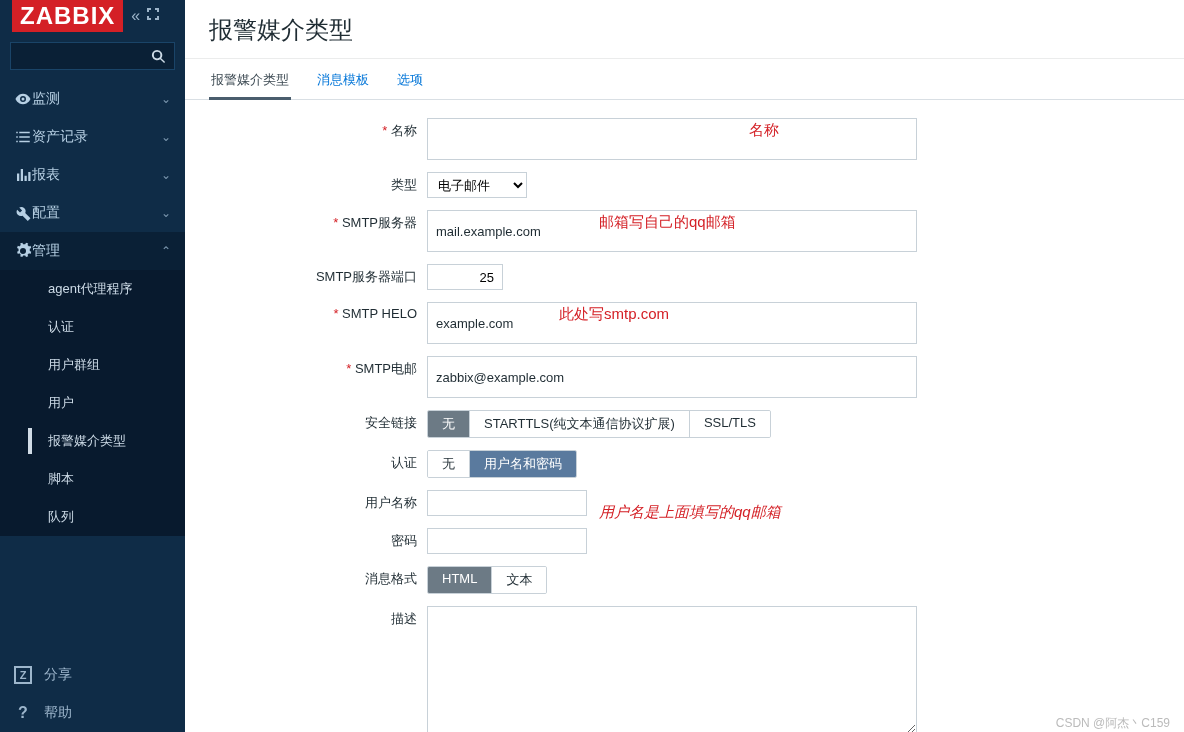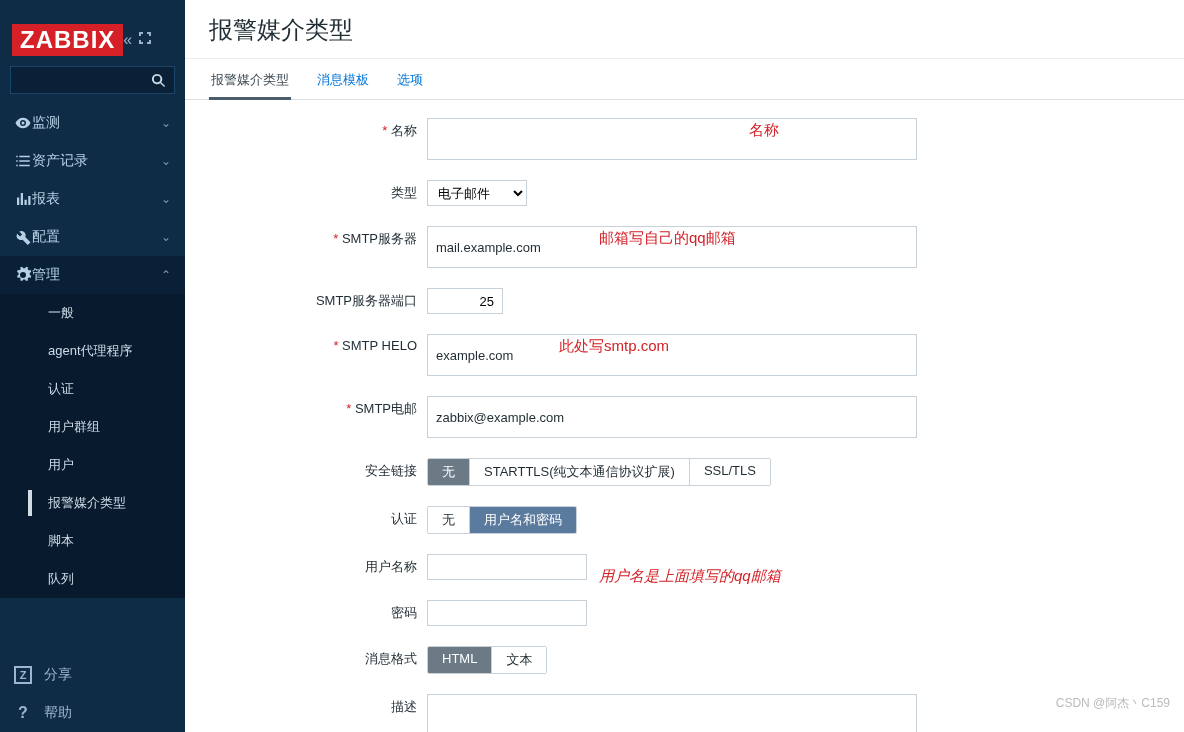--- a/index.html
+++ b/index.html
@@ -1,18 +1,18 @@
 <!DOCTYPE html>
 <html><head>
 <meta charset="utf-8">
 <style>
 * { box-sizing: border-box; margin: 0; padding: 0; font-family: Arial, "Microsoft YaHei", sans-serif; }
 body { width: 1184px; height: 732px; overflow: hidden; background: #fff; display: flex; }
 .sidebar { width: 185px; background: #0f2c47; color: #fff; display: flex; flex-direction: column; height: 732px; }
-.logo-row { display: flex; align-items: center; padding: 24px 12px 6px; }
+.logo-row { display: flex; align-items: center; padding: 0 12px 6px; gap: 8px; }
 .logo { background: #d42026; color: #fff; font-weight: bold; font-size: 24px; padding: 2px 8px; letter-spacing: 1px; }
 .collapse-icons { color: #9cb4c9; font-size: 16px; display: flex; gap: 6px; cursor: pointer; }
 .search-row { padding: 4px 10px 10px; display: flex; }
 .search-box { flex: 1; background: #0a2036; border: 1px solid #1a4468; height: 28px; display: flex; align-items: center; justify-content: flex-end; padding-right: 8px; }
 .search-box svg { fill: #cddbe7; }
 .nav-item { display: flex; align-items: center; padding: 10px 14px; color: #b7d0e4; font-size: 14px; cursor: pointer; justify-content: space-between; }
 .nav-item.expanded { background: #0a2036; }
 .nav-left { display: flex; align-items: center; }
 .nav-icon { width: 18px; height: 18px; fill: #b7d0e4; display: inline-block; }
 .chev { font-size: 12px; color: #7a95ad; }
@@ -21,39 +21,39 @@
 .sub-item.active::before { content: ""; position: absolute; left: 28px; top: 6px; bottom: 6px; width: 4px; background: #d1dce6; }
 .spacer { flex: 1; }
 .bottom-item { display: flex; align-items: center; padding: 10px 14px; color: #9db6cc; font-size: 14px; cursor: pointer; gap: 12px; }
 .main { flex: 1; background: #fff; overflow-y: auto; }
 .page-title { font-size: 24px; color: #1f2c33; padding: 14px 24px 12px; border-bottom: 1px solid #ebecec; }
 .tabs { display: flex; gap: 24px; padding: 0 24px; border-bottom: 1px solid #d9dfe4; }
 .tab { padding: 12px 2px 10px; font-size: 13px; color: #0275d8; cursor: pointer; position: relative; }
 .tab.active { color: #3d4a53; }
 .tab.active::after { content: ""; position: absolute; left: 0; right: 0; bottom: -1px; height: 3px; background: #4a5d6d; }
 .form-area { padding: 18px 24px; }
-.form-row { display: flex; align-items: flex-start; margin-bottom: 20px; position: relative; }
+.form-row { display: flex; align-items: flex-start; margin-bottom: 12px; position: relative; }
 .label { width: 218px; text-align: right; padding-right: 10px; font-size: 13px; color: #1f2c33; padding-top: 4px; }
 .req::before { content: "* "; color: #d42026; }
 .field-text { height: 42px; border: 1px solid #c8d1d8; padding: 2px 8px; font-size: 13px; color: #1f2c33; width: 490px; }
 .field-select { height: 26px; border: 1px solid #c8d1d8; padding: 2px 6px; font-size: 13px; width: 100px; background: #fff; }
 .field-small { height: 26px; border: 1px solid #c8d1d8; padding: 2px 8px; font-size: 13px; width: 76px; text-align: right; }
 .field-medium { height: 26px; border: 1px solid #c8d1d8; padding: 2px 8px; font-size: 13px; width: 160px; }
 .btn-group { display: flex; border: 1px solid #c8d1d8; border-radius: 2px; overflow: hidden; }
 .btn-group .opt { padding: 4px 14px; font-size: 13px; color: #1f2c33; background: #fff; border-right: 1px solid #c8d1d8; cursor: pointer; }
 .btn-group .opt:last-child { border-right: none; }
 .btn-group .opt.sel { background: #6c7a85; color: #fff; }
 .btn-group.auth .opt.sel { background: #5a7a9e; }
 .textarea { width: 490px; height: 128px; border: 1px solid #c8d1d8; resize: both; font-size: 13px; padding: 4px; }
 .checkbox { width: 15px; height: 15px; margin-top: 5px; accent-color: #0275d8; }
 .btn-primary { background: #0a6cbf; color: #fff; border: none; padding: 5px 18px; font-size: 13px; cursor: pointer; }
 .btn-secondary { background: #fff; color: #0275d8; border: 1px solid #a6c8e6; padding: 4px 14px; font-size: 13px; cursor: pointer; margin-left: 8px; }
 .annot { color: #d42026; font-size: 15px; position: absolute; pointer-events: none; }
 .highlight { border: 2px solid #d42026; border-radius: 3px; padding: 2px 2px; display: inline-block; }
-.watermark { position: absolute; right: 14px; bottom: 20px; color: #bbb; font-size: 12px; }
+.watermark { position: absolute; right: 14px; bottom: 0; color: #bbb; font-size: 12px; }
 </style>
 </head>
 <body>
 
 <div class="sidebar">
   <div class="logo-row">
     <span class="logo">ZABBIX</span>
     <span class="collapse-icons">
       <span>«</span>
       <svg width="14" height="14" viewBox="0 0 14 14" fill="#9cb4c9">
@@ -107,21 +107,20 @@
   </div>
   <div class="nav-item expanded">
     <span class="nav-left">
         <svg class="nav-icon" viewBox="0 0 24 24">
           <path d="M12 8a4 4 0 100 8 4 4 0 000-8zm9 4l2 1-1 3-2-1c-.5.8-1.2 1.5-2 2l1 2-3 1-1-2c-1 .2-1.9.2-2.9 0l-1 2-3-1 1-2c-.8-.5-1.5-1.2-2-2l-2 1-1-3 2-1c-.1-1-.1-1.9 0-2.9l-2-1 1-3 2 1c.5-.8 1.2-1.5 2-2l-1-2 3-1 1 2c1-.2 1.9-.2 2.9 0l1-2 3 1-1 2c.8.5 1.5 1.2 2 2l2-1 1 3-2 1c.1 1 .1 1.9 0 2.9z"></path>
         </svg>
         <span>管理</span>
       </span>
     <span class="chev">⌃</span>
   </div>
-  <div class="sub-item">一般</div>
   <div class="sub-item">agent代理程序</div>
   <div class="sub-item">认证</div>
   <div class="sub-item">用户群组</div>
   <div class="sub-item">用户</div>
   <div class="sub-item active">报警媒介类型</div>
   <div class="sub-item">脚本</div>
   <div class="sub-item">队列</div>
   <div class="spacer"></div>
   <div class="bottom-item">
     <span style="width:18px;height:18px;display:inline-flex;align-items:center;justify-content:center;border:2px solid #9db6cc;font-size:11px;font-weight:bold;">Z</span>

